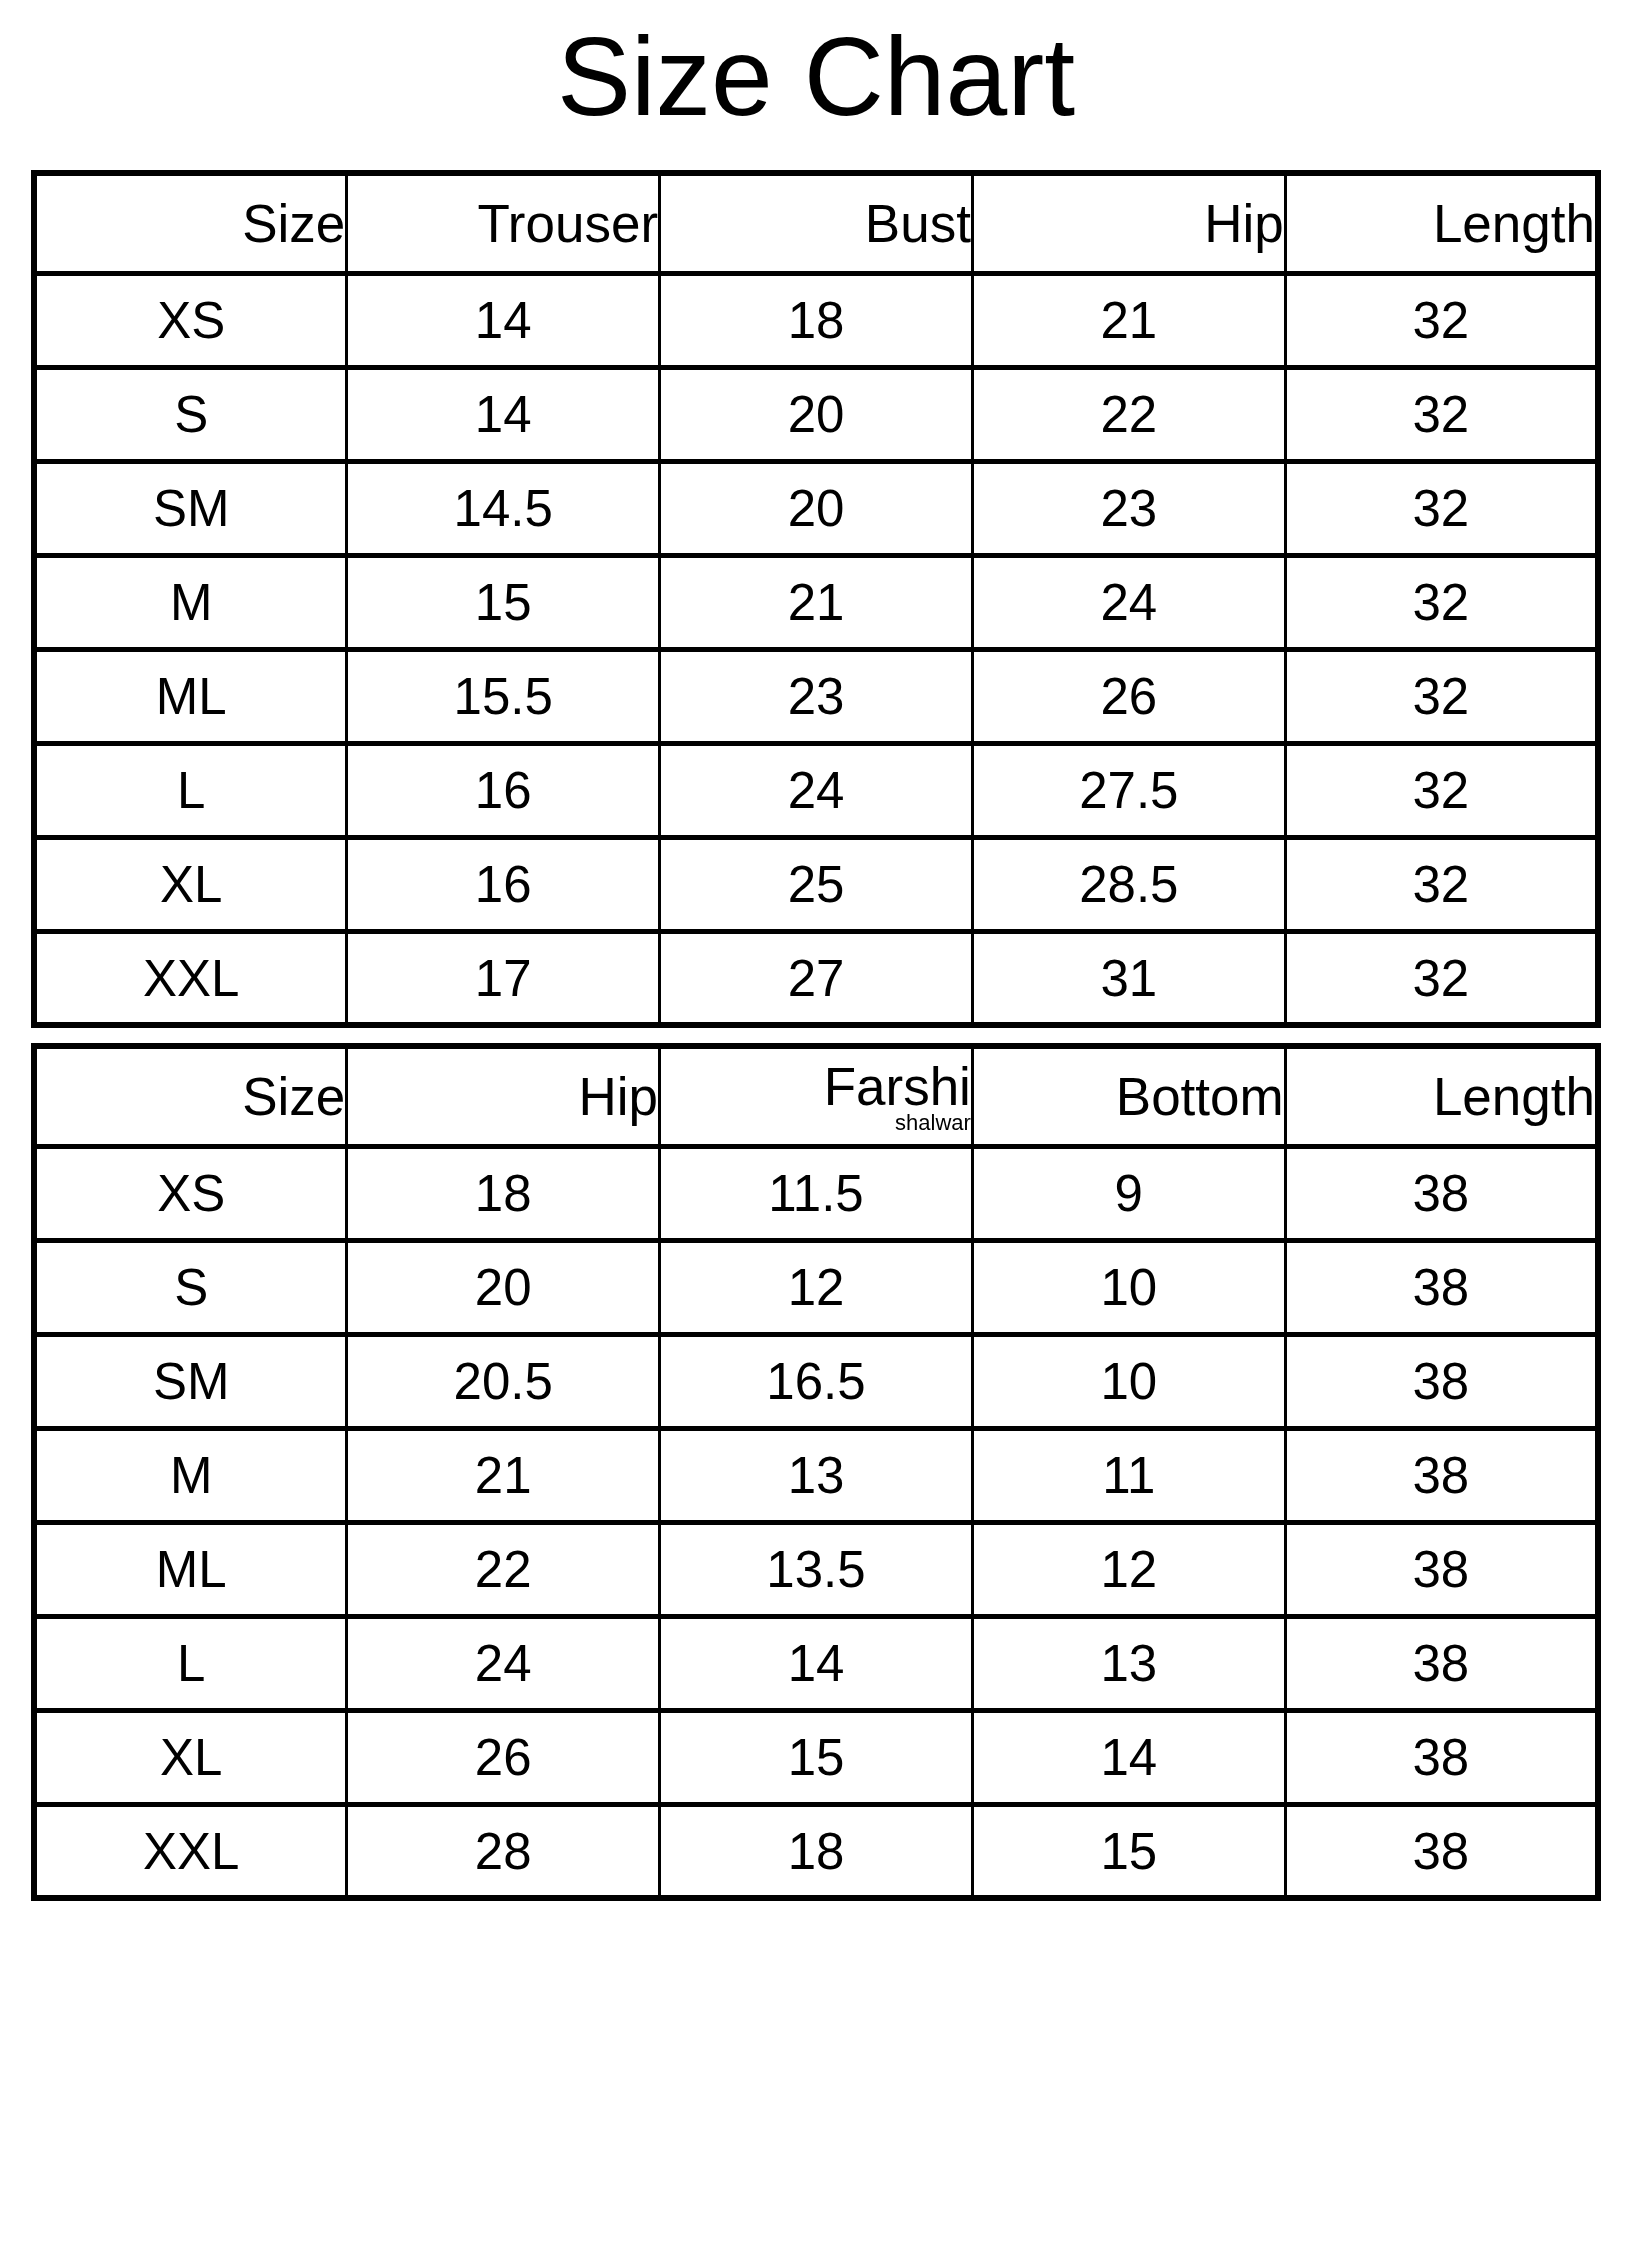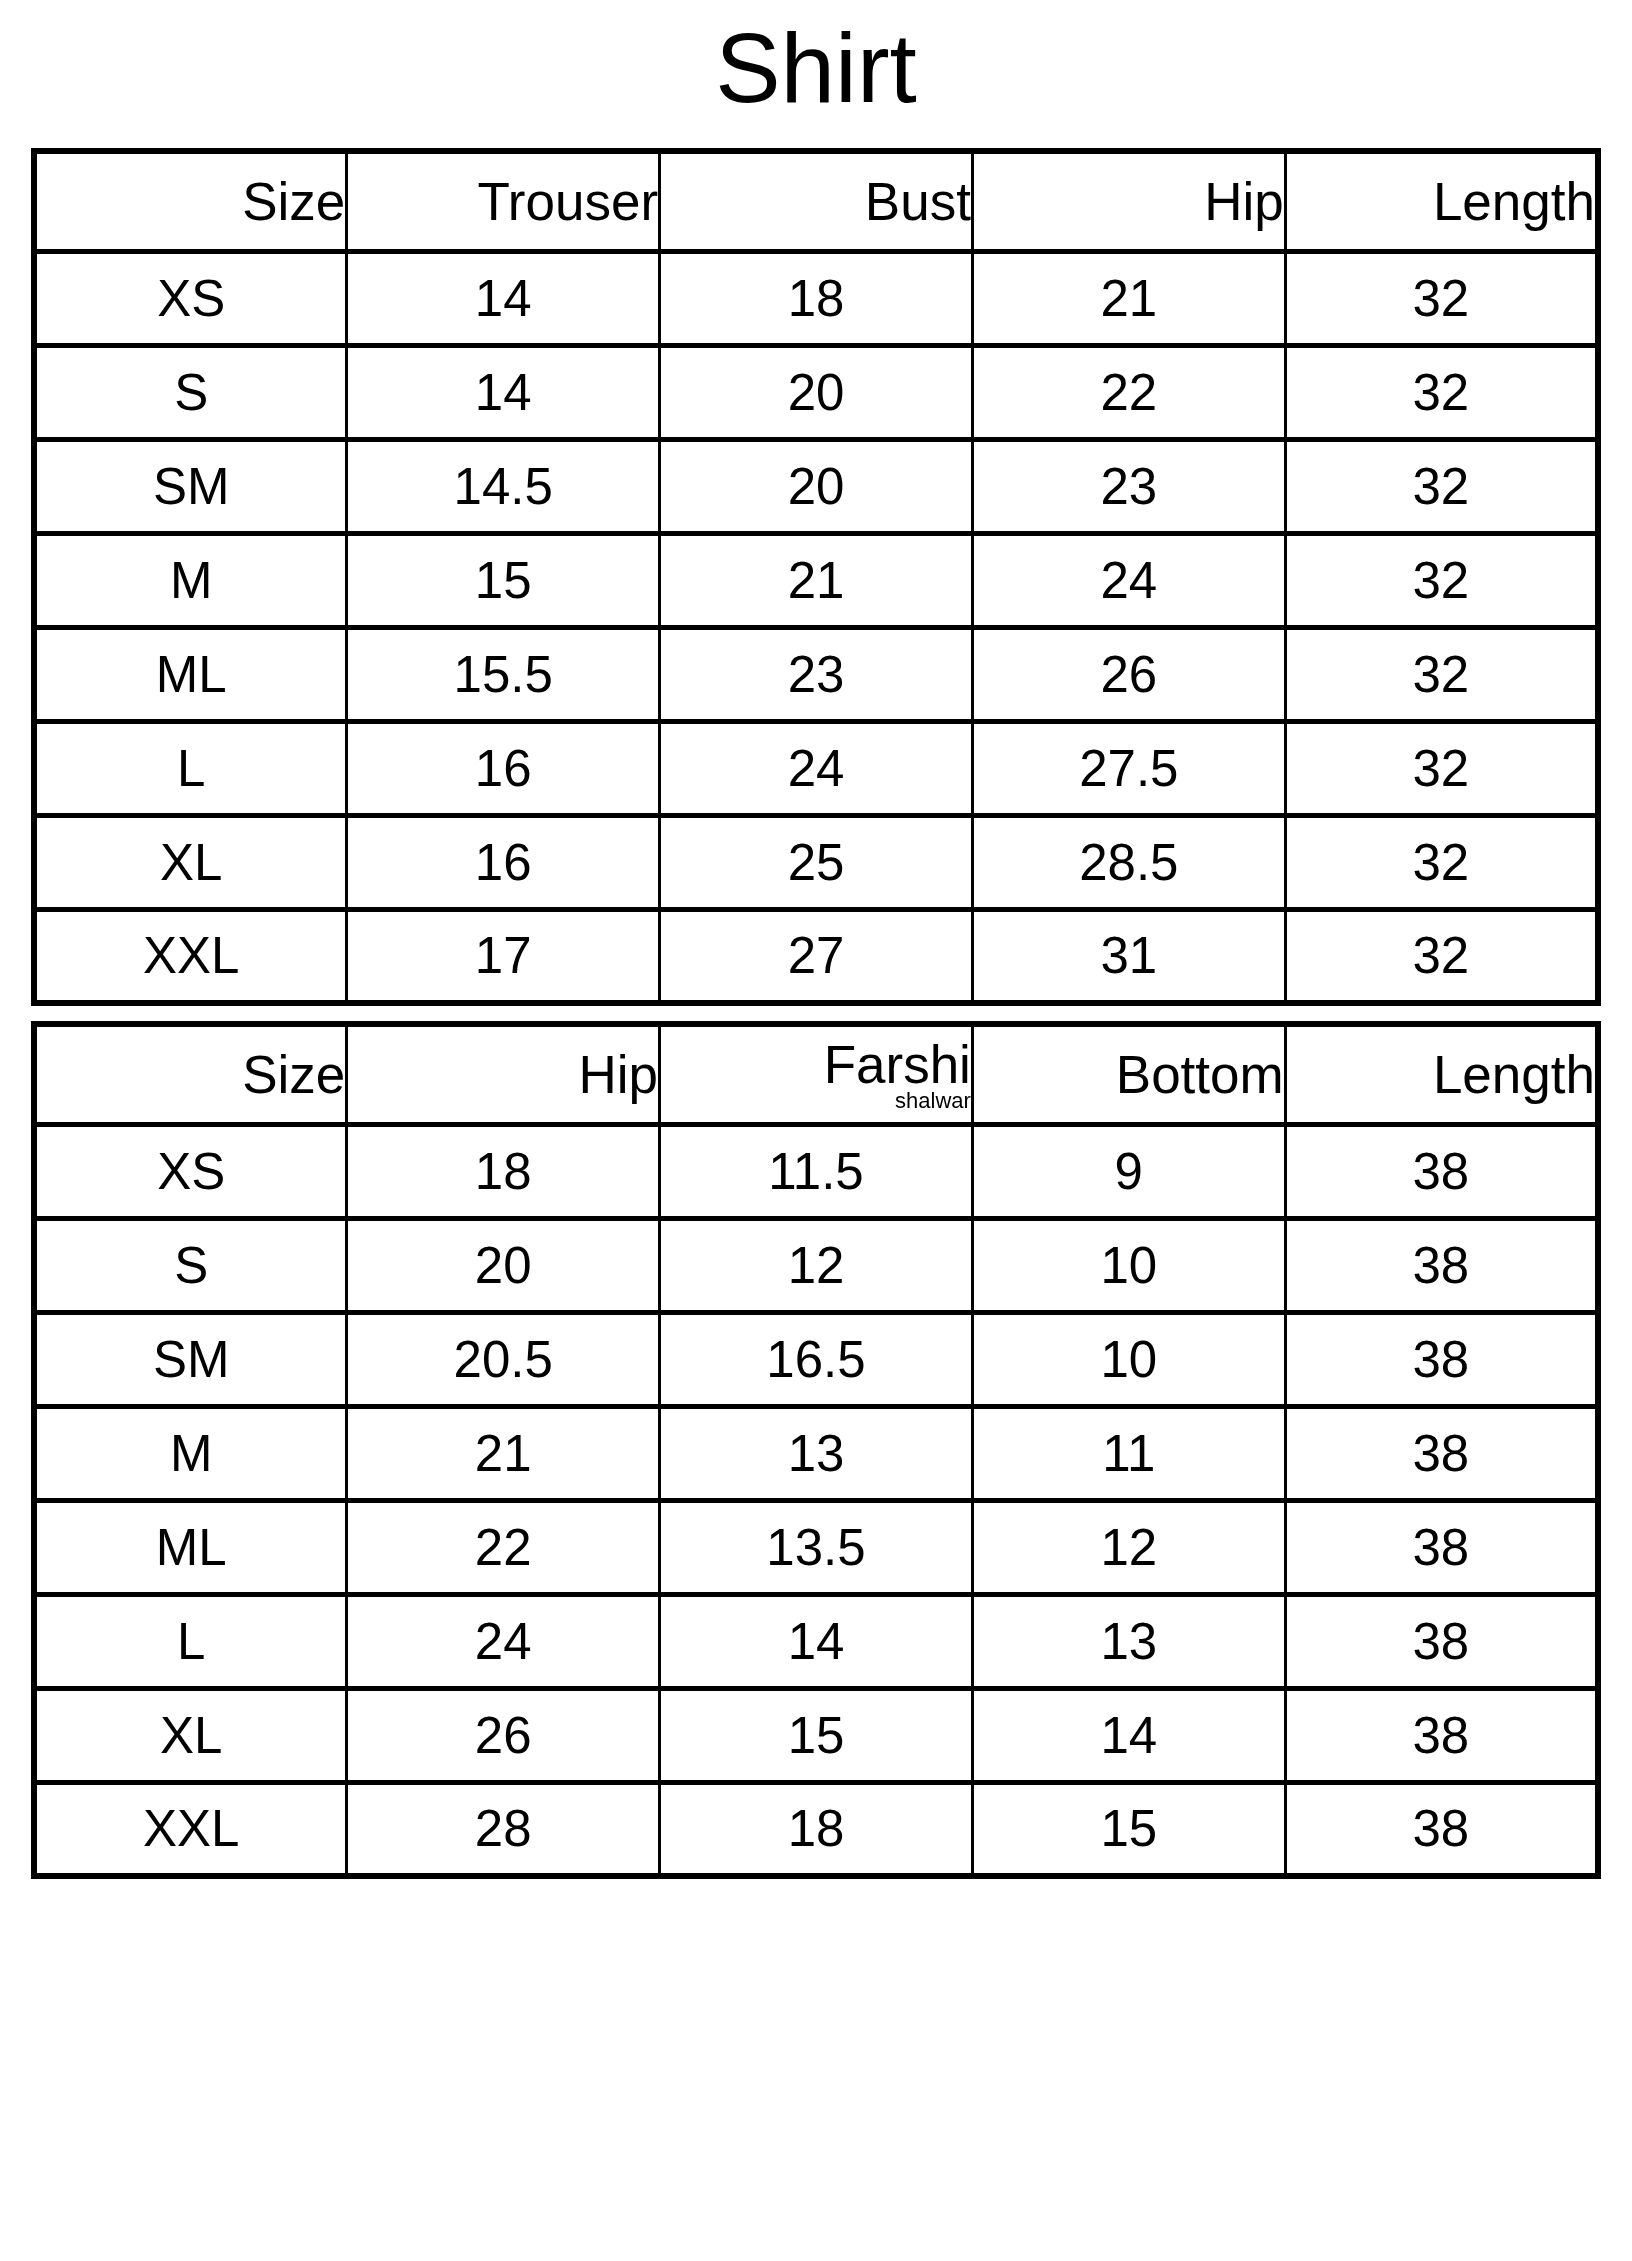--- a/index.html
+++ b/index.html
@@ -62,22 +62,22 @@
     font-size: 51px;
   }
   .hdr-main { display: block; line-height: 1.05; margin-left: 28px; }
   .hdr-sub  { display: block; font-size: 22px; line-height: 1.0; margin-top: -2px; }
 </style>
 </head>
 <body>
 
 <div class="page">
 
-
-  <div class="section-heading">Shirt</div>
+  <div class="title">Size Chart</div>
+
 
   <table class="size-table shirt">
     <thead>
       <tr>
         <th>Size</th>
         <th>Trouser</th>
         <th>Bust</th>
         <th>Hip</th>
         <th>Length</th>
       </tr>

